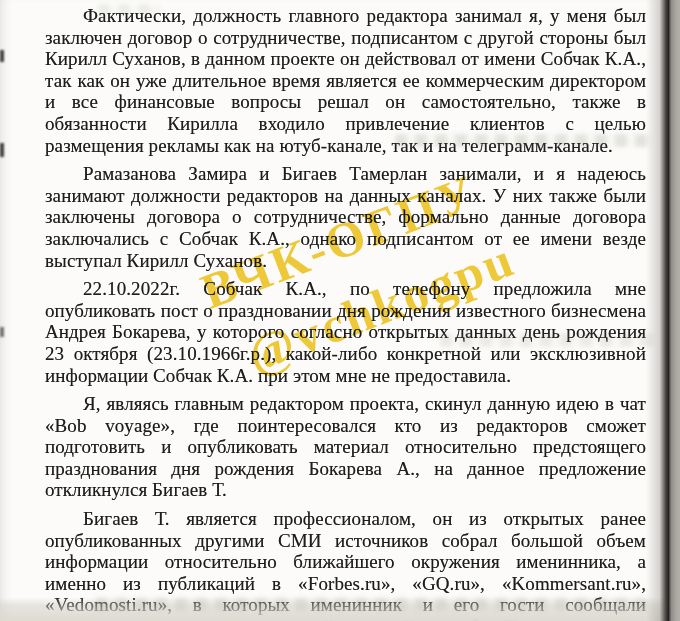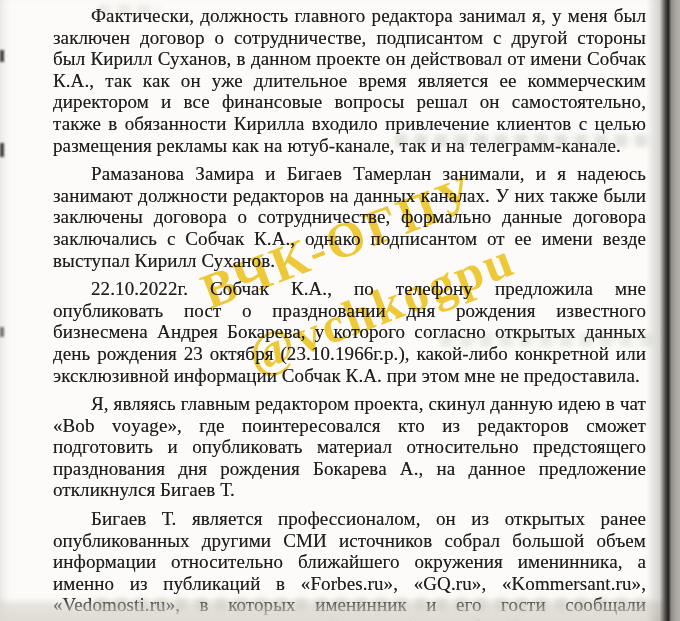--- a/index.html
+++ b/index.html
@@ -22,21 +22,21 @@
     top: 5px;
     width: 609px;
     color: #1d1d1d;
     font-size: 19px;
     line-height: 21.6px;
     text-align: justify;
     letter-spacing: 0.1px;
     text-shadow: 0 0 0.5px rgba(25,25,25,0.55);
   }
   .text-block p {
-    margin: 0 0 7px 16px;
+    margin: 0 0 7px 8px;
     text-indent: 38px;
   }
   .watermark {
     position: absolute;
     left: 190px;
     top: 258px;
     transform: rotate(-21deg);
     transform-origin: left top;
     font-family: "Liberation Serif", serif;
     font-weight: bold;

